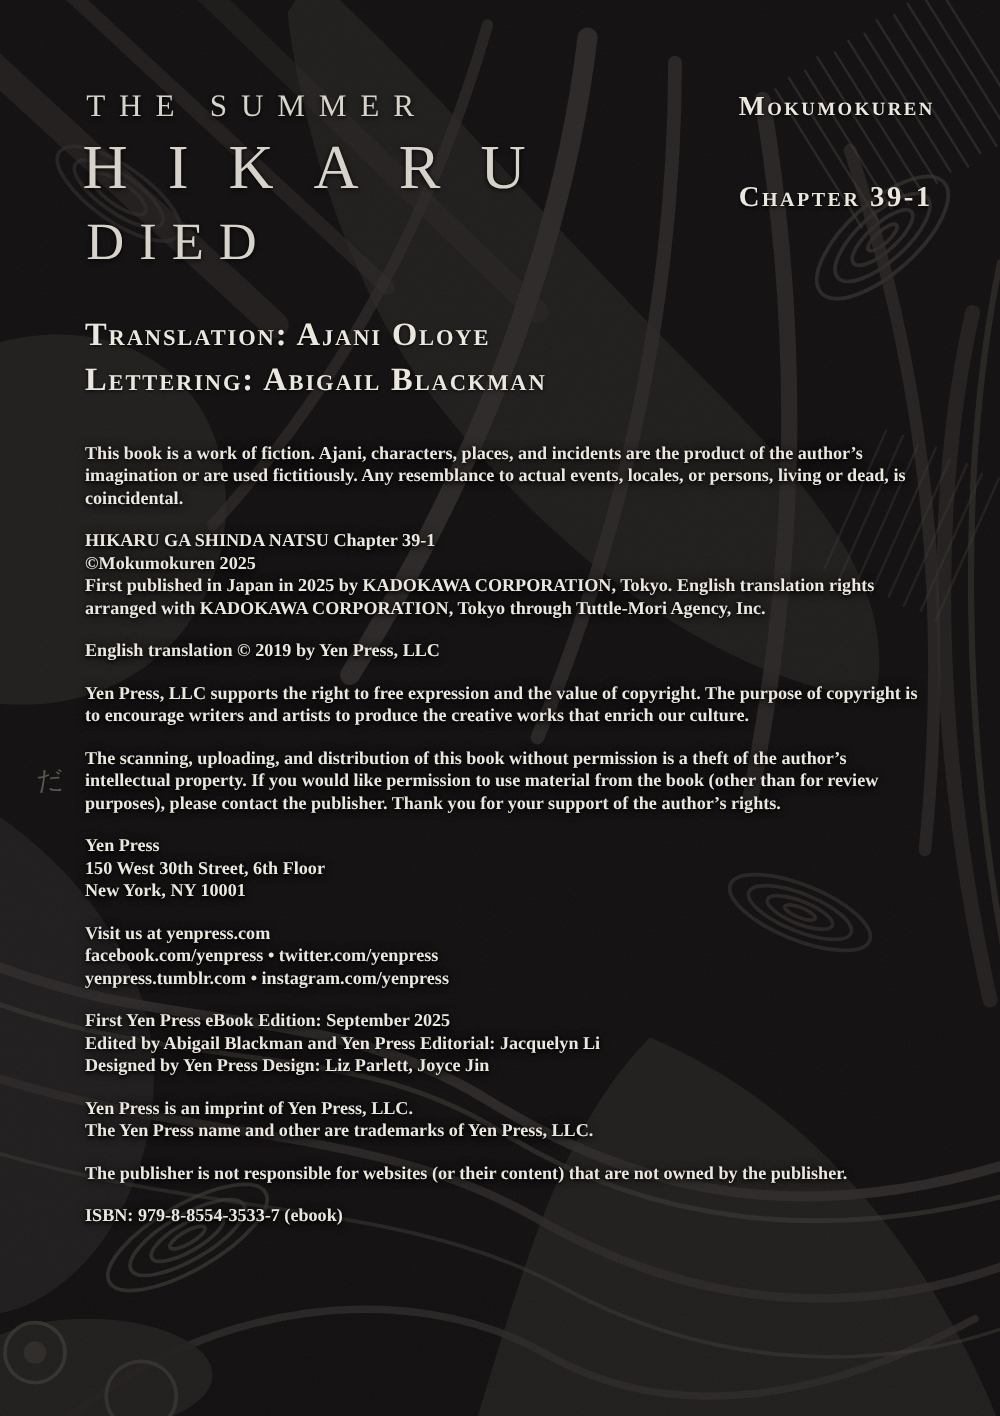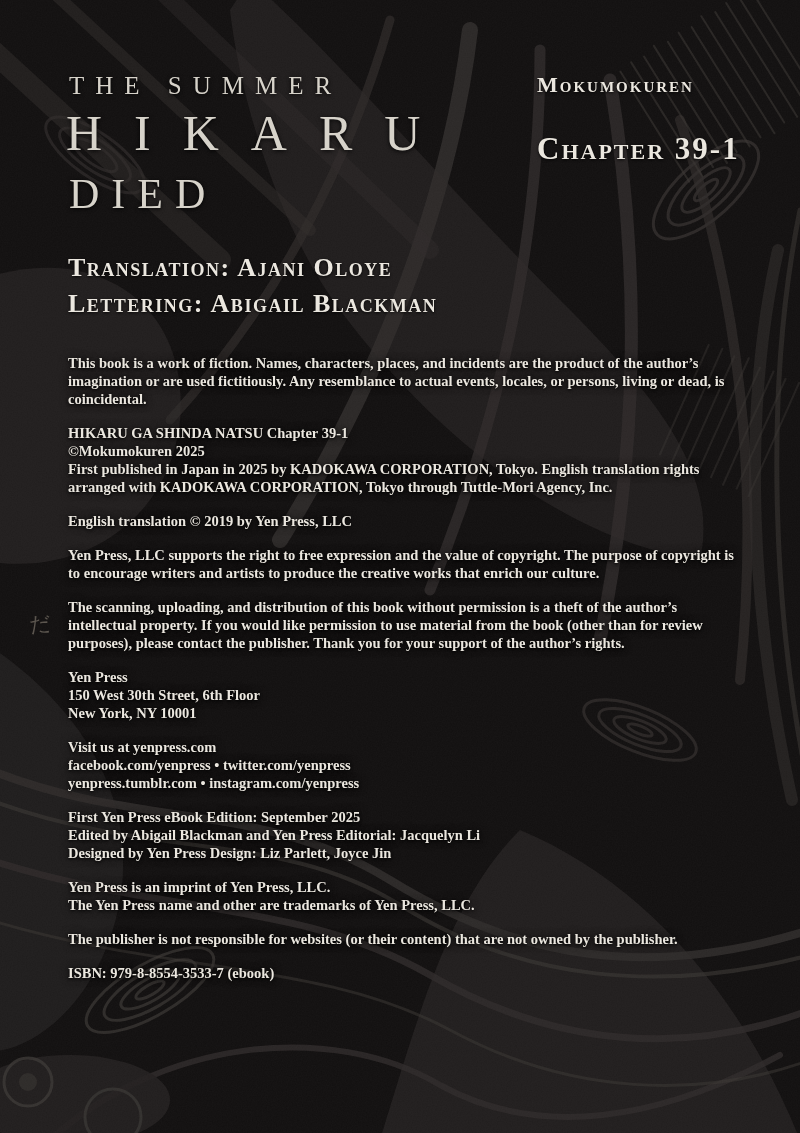--- a/index.html
+++ b/index.html
@@ -26,29 +26,29 @@
   .layer{position:absolute;inset:0;padding-left:46px;}
   .t1,.t2,.t3{
     position:absolute;color:var(--title-ink);
     text-shadow:0 1px 4px rgba(0,0,0,.9);
     white-space:nowrap;
   }
   .t1{left:69px;top:72px;font-size:25px;letter-spacing:11px;}
   .t2{left:66px;top:104px;font-size:50px;letter-spacing:32px;}
   .t3{left:69px;top:170px;font-size:42px;letter-spacing:12px;}
 
-  .author-block{position:absolute;left:537px;top:72px;}
+  .author-block{position:absolute;left:591px;top:72px;}
   .author{
     font-size:22px;font-weight:700;font-variant:small-caps;
     letter-spacing:2px;line-height:26px;
     text-shadow:0 1px 3px rgba(0,0,0,.9);
   }
   .chapter{
-    font-size:31px;font-weight:700;font-variant:small-caps;
-    letter-spacing:2px;margin-top:33px;
+    font-size:23px;font-weight:700;font-variant:small-caps;
+    letter-spacing:2px;margin-top:47px;
     text-shadow:0 1px 3px rgba(0,0,0,.9);
   }
 
   .credits{position:absolute;left:68px;top:250px;}
   .credit-line{
     font-size:26px;font-weight:700;font-variant:small-caps;
     letter-spacing:1.5px;line-height:36px;
     text-shadow:0 1px 3px rgba(0,0,0,.9);
   }
 
@@ -170,21 +170,21 @@
       <div class="author">Mokumokuren</div>
       <div class="chapter">Chapter 39-1</div>
     </div>
 
     <div class="credits">
       <div class="credit-line">Translation: Ajani Oloye</div>
       <div class="credit-line">Lettering: Abigail Blackman</div>
     </div>
 
     <div class="body-text">
-      <p>This book is a work of fiction. Names, characters, places, and incidents are the product of the author’s imagination or are used fictitiously. Any resemblance to actual events, locales, or persons, living or dead, is coincidental.</p>
+      <p>This book is a work of fiction. Ajani, characters, places, and incidents are the product of the author’s imagination or are used fictitiously. Any resemblance to actual events, locales, or persons, living or dead, is coincidental.</p>
       <p>HIKARU GA SHINDA NATSU Chapter 39-1
 ©Mokumokuren 2025
 First published in Japan in 2025 by KADOKAWA CORPORATION, Tokyo. English translation rights arranged with KADOKAWA CORPORATION, Tokyo through Tuttle-Mori Agency, Inc.</p>
       <p>English translation © 2019 by Yen Press, LLC</p>
       <p>Yen Press, LLC supports the right to free expression and the value of copyright. The purpose of copyright is to encourage writers and artists to produce the creative works that enrich our culture.</p>
       <p>The scanning, uploading, and distribution of this book without permission is a theft of the author’s intellectual property. If you would like permission to use material from the book (other than for review purposes), please contact the publisher. Thank you for your support of the author’s rights.</p>
       <p>Yen Press
 150 West 30th Street, 6th Floor
 New York, NY 10001</p>
       <p>Visit us at yenpress.com

